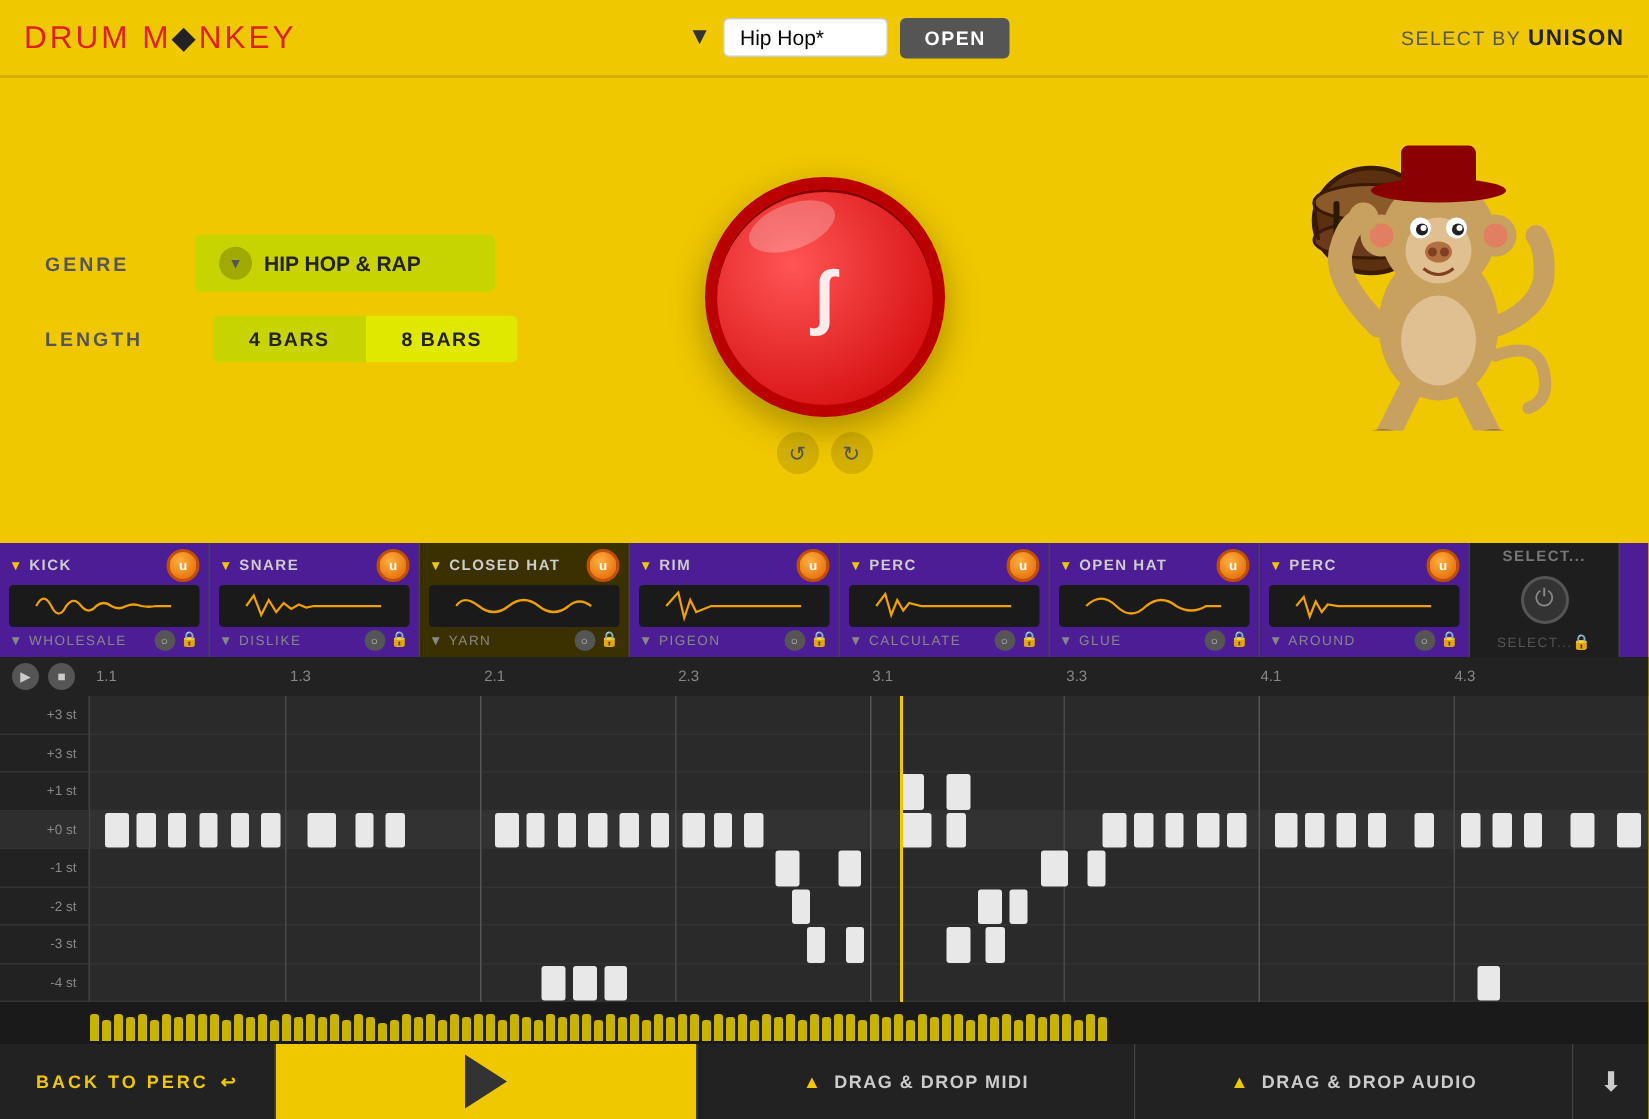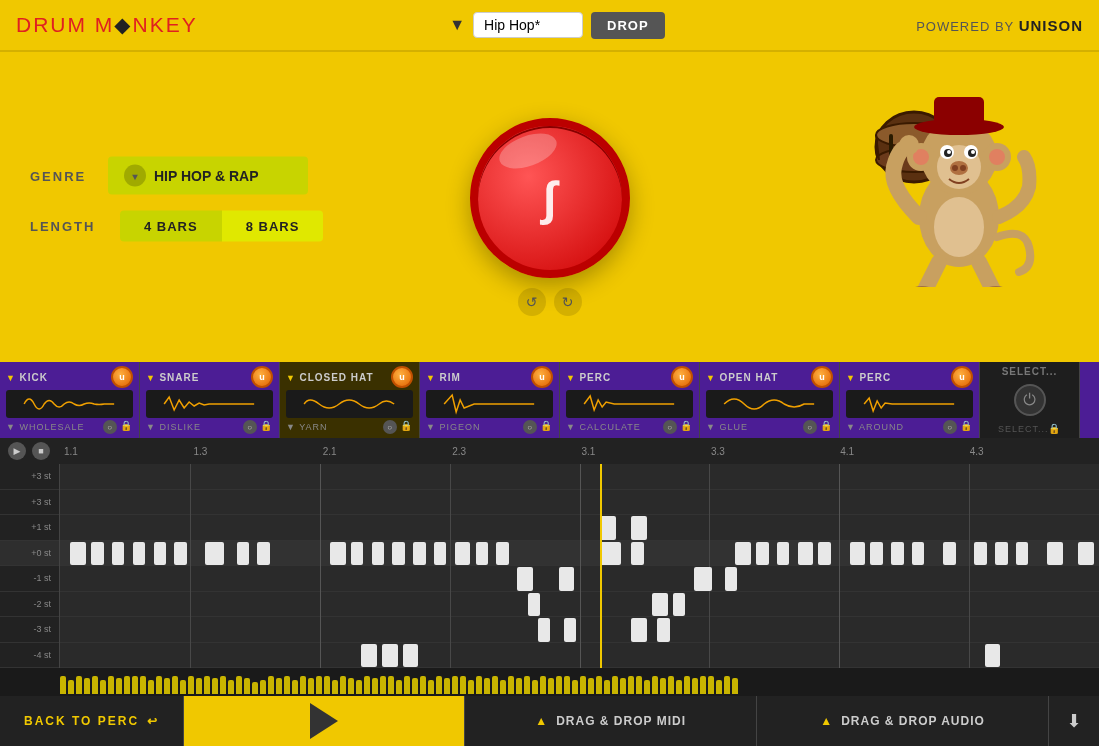--- a/index.html
+++ b/index.html
@@ -85,21 +85,21 @@
     #left-controls {
       position: absolute;
       left: 30px;
       top: 50%;
       transform: translateY(-50%);
     }
     .control-row {
       display: flex;
       align-items: center;
       margin-bottom: 16px;
-      gap: 8px;
+      gap: 30px;
     }
     .control-label {
       font-size: 13px;
       font-weight: 900;
       color: #555;
       letter-spacing: 2px;
       width: 70px;
     }
     .genre-select {
       background: #c8d400;
@@ -528,24 +528,24 @@
 </head>
 <body>
 
 <div id="header">
   <div id="logo">
     <span style="color:#e02020">DRUM M</span><span style="color:#222">◆</span><span style="color:#e02020">NKEY</span>
   </div>
   <div id="header-center">
     <button id="dropdown-btn">▼</button>
     <input id="preset-input" type="text" value="Hip Hop*" style="">
-    <button id="save-btn">DROP</button>
+    <button id="save-btn">OPEN</button>
   </div>
   <div id="powered-by">
-    <span>POWERED BY</span> <strong>UNISON</strong>
+    <span>SELECT BY</span> <strong>UNISON</strong>
   </div>
 </div>
 
 <div id="main-yellow">
 
   <div id="left-controls">
     <div class="control-row">
       <div class="control-label">GENRE</div>
       <div class="genre-select">
         <div class="genre-arrow">▾</div>

